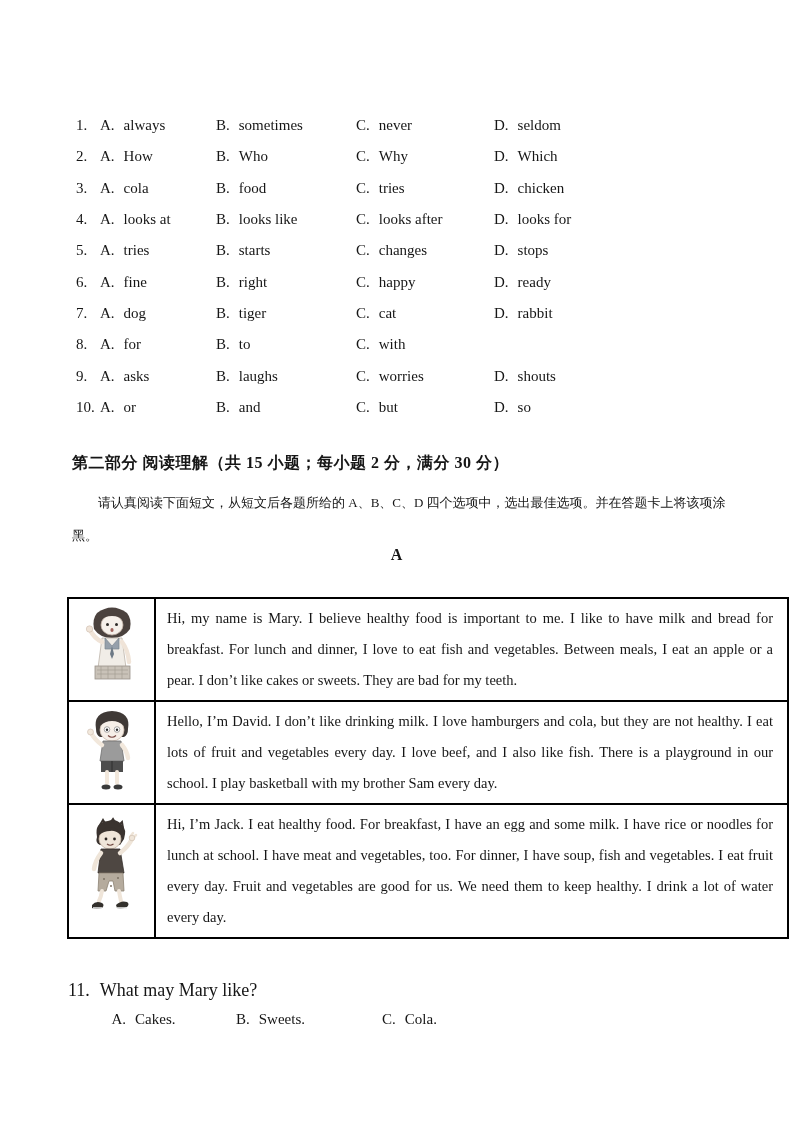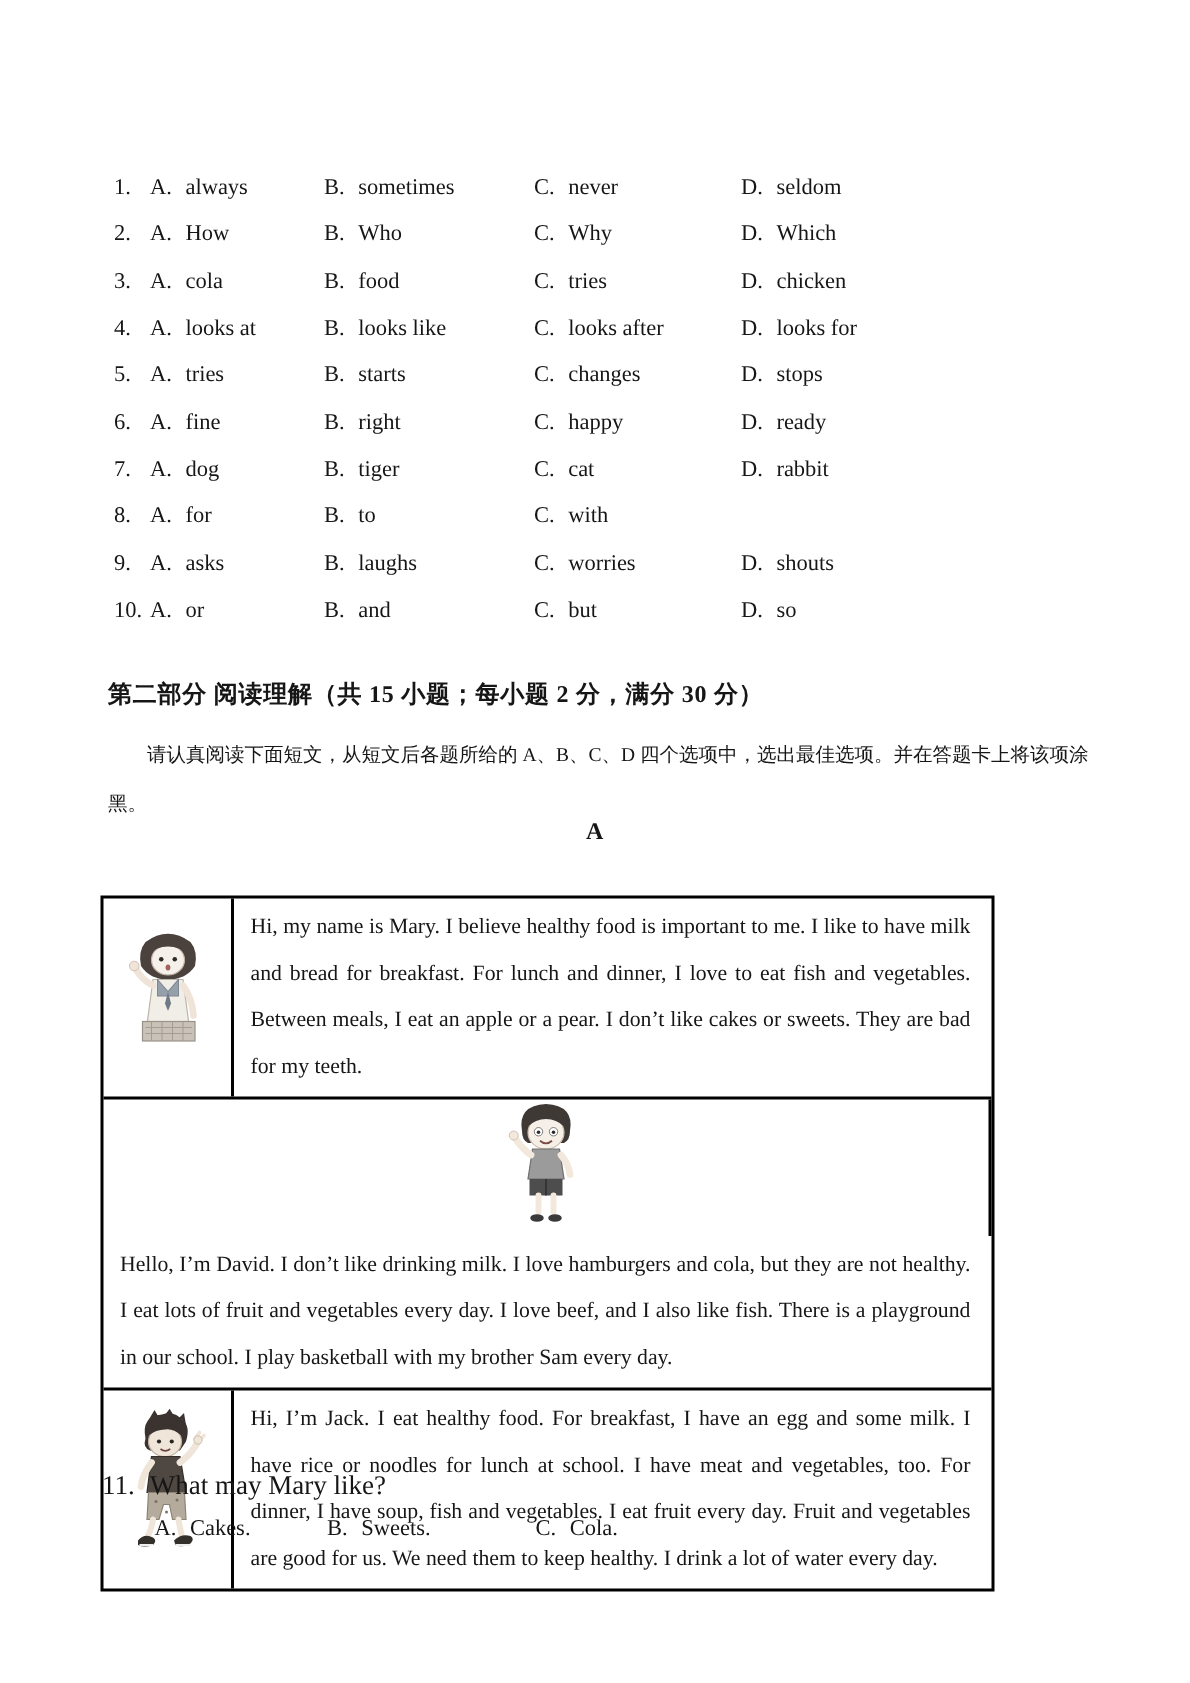--- a/index.html
+++ b/index.html
@@ -11,32 +11,32 @@
   
   .cloze{position:absolute;top:110px;left:76px;right:30px;}
   .cloze-row{display:grid;grid-template-columns:24px 116px 140px 138px auto;height:31.3px;align-items:center;font-size:15px;}
   .qnum{display:inline-block;}
   .opt .w{margin-left:9px;}
   
   .sec-heading{position:absolute;top:453px;left:72px;font-size:16px;font-weight:bold;letter-spacing:0.5px;}
   .instructions{position:absolute;top:486px;left:72px;width:657px;font-size:13px;line-height:33px;text-indent:2em;margin:0;}
   .passage-label{position:absolute;top:546px;left:0;width:100%;text-align:center;font-size:16px;font-weight:bold;}
   
-  .rtable{position:absolute;top:597px;left:67px;width:596px;border:2px solid #000;box-sizing:border-box;}
+  .rtable{position:absolute;top:597px;left:67px;width:722px;border:2px solid #000;box-sizing:border-box;}
   .trow{display:flex;border-bottom:2px solid #000;}
   .trow:last-child{border-bottom:none;border-radius:25px;}
   .timg{flex:0 0 85px;border-right:2px solid #000;display:flex;align-items:center;justify-content:center;}
   .ttext{flex:1;font-size:14.5px;line-height:31px;padding:4px 14px 4px 11px;text-align:justify;}
   .trow.r0{min-height:100px;}
-  .trow.r1{min-height:100px;flex-direction:column;}
+  .trow.r1{min-height:100px;}
   .trow.r2{min-height:128px;}
   
   .q11{position:absolute;top:980px;left:68px;font-size:18px;}
   .q11 .w{margin-left:10px;}
-  .q11-opts{position:absolute;top:1011px;left:103px;right:30px;display:grid;grid-template-columns:115px 139px 139px auto;font-size:15px;}
+  .q11-opts{position:absolute;top:1011px;left:86px;right:30px;display:grid;grid-template-columns:115px 139px 139px auto;font-size:15px;text-align:center;}
 </style>
 </head>
 <body>
 
 <div class="cloze">
   <div class="cloze-row">
     <span class="qnum">1.</span>
     <span class="opt"><span>A.</span><span class="w">always</span></span>
     <span class="opt"><span>B.</span><span class="w">sometimes</span></span>
     <span class="opt"><span>C.</span><span class="w">never</span></span>

